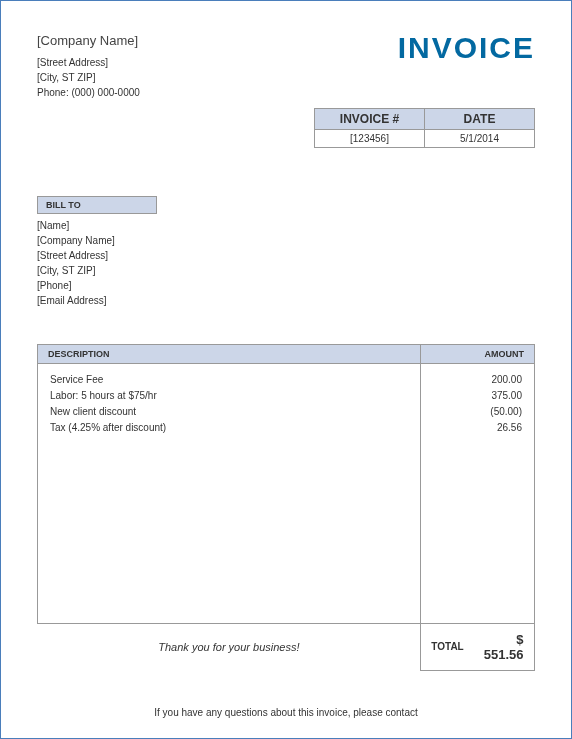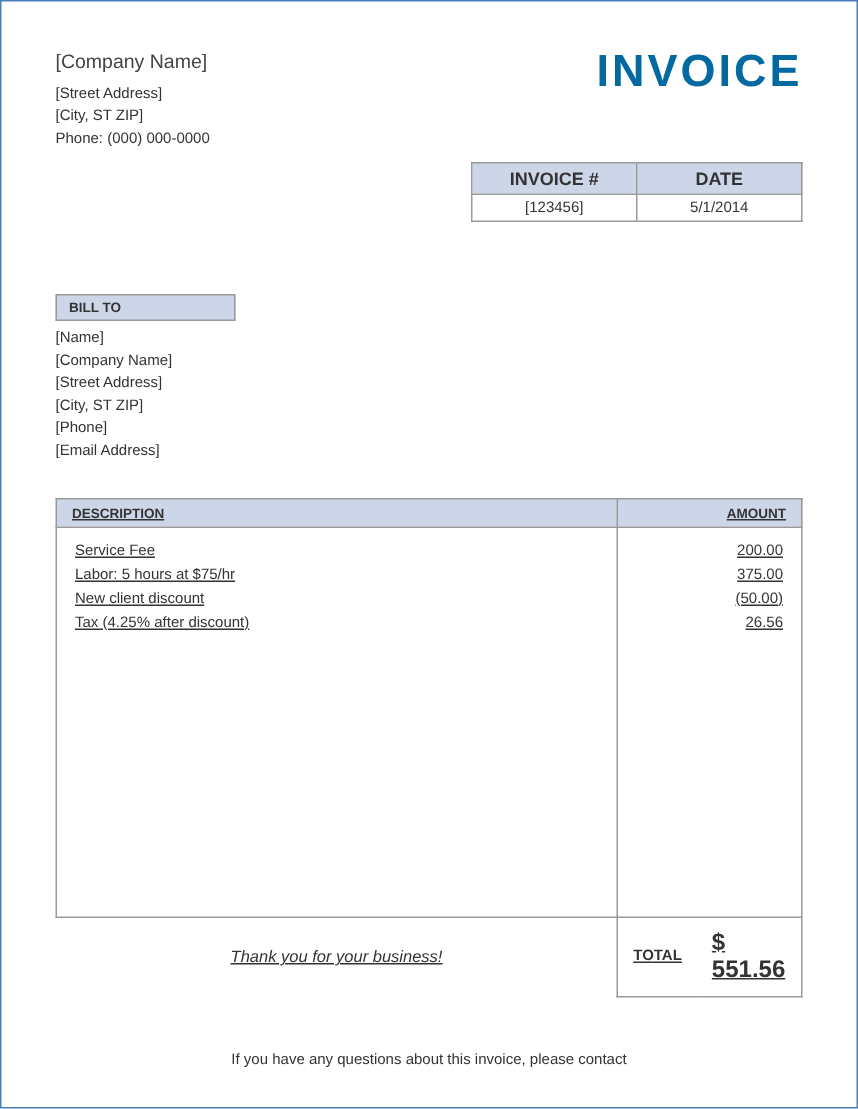--- a/index.html
+++ b/index.html
@@ -67,22 +67,21 @@
     padding: 3px 8px;
     width: 120px;
   }
   .billto-lines {
     margin-top: 4px;
     line-height: 1.5;
   }
   .items-table {
     width: 100%;
     border-collapse: collapse;
-    margin-top: 24px;
-    text-decoration: underline;
+    margin-top: 36px;
   }
   .items-table thead th {
     background: #ccd6e8;
     border: 1px solid #999;
     font-size: 9px;
     font-weight: bold;
     padding: 4px 10px;
     text-align: left;
   }
   .items-table thead th.amount {
@@ -111,22 +110,22 @@
   }
   .total-label {
     font-weight: bold;
     font-size: 10px;
     text-align: center;
     border-left: 1px solid #999;
     border-bottom: 1px solid #999;
   }
   .total-value {
     font-weight: bold;
-    font-size: 16px;
-    text-align: left;
+    font-size: 13px;
+    text-align: right;
     border-right: 1px solid #999;
     border-bottom: 1px solid #999;
   }
   .footer-note {
     text-align: center;
     font-size: 10px;
     margin-top: 34px;
     line-height: 1.6;
   }
 </style>

